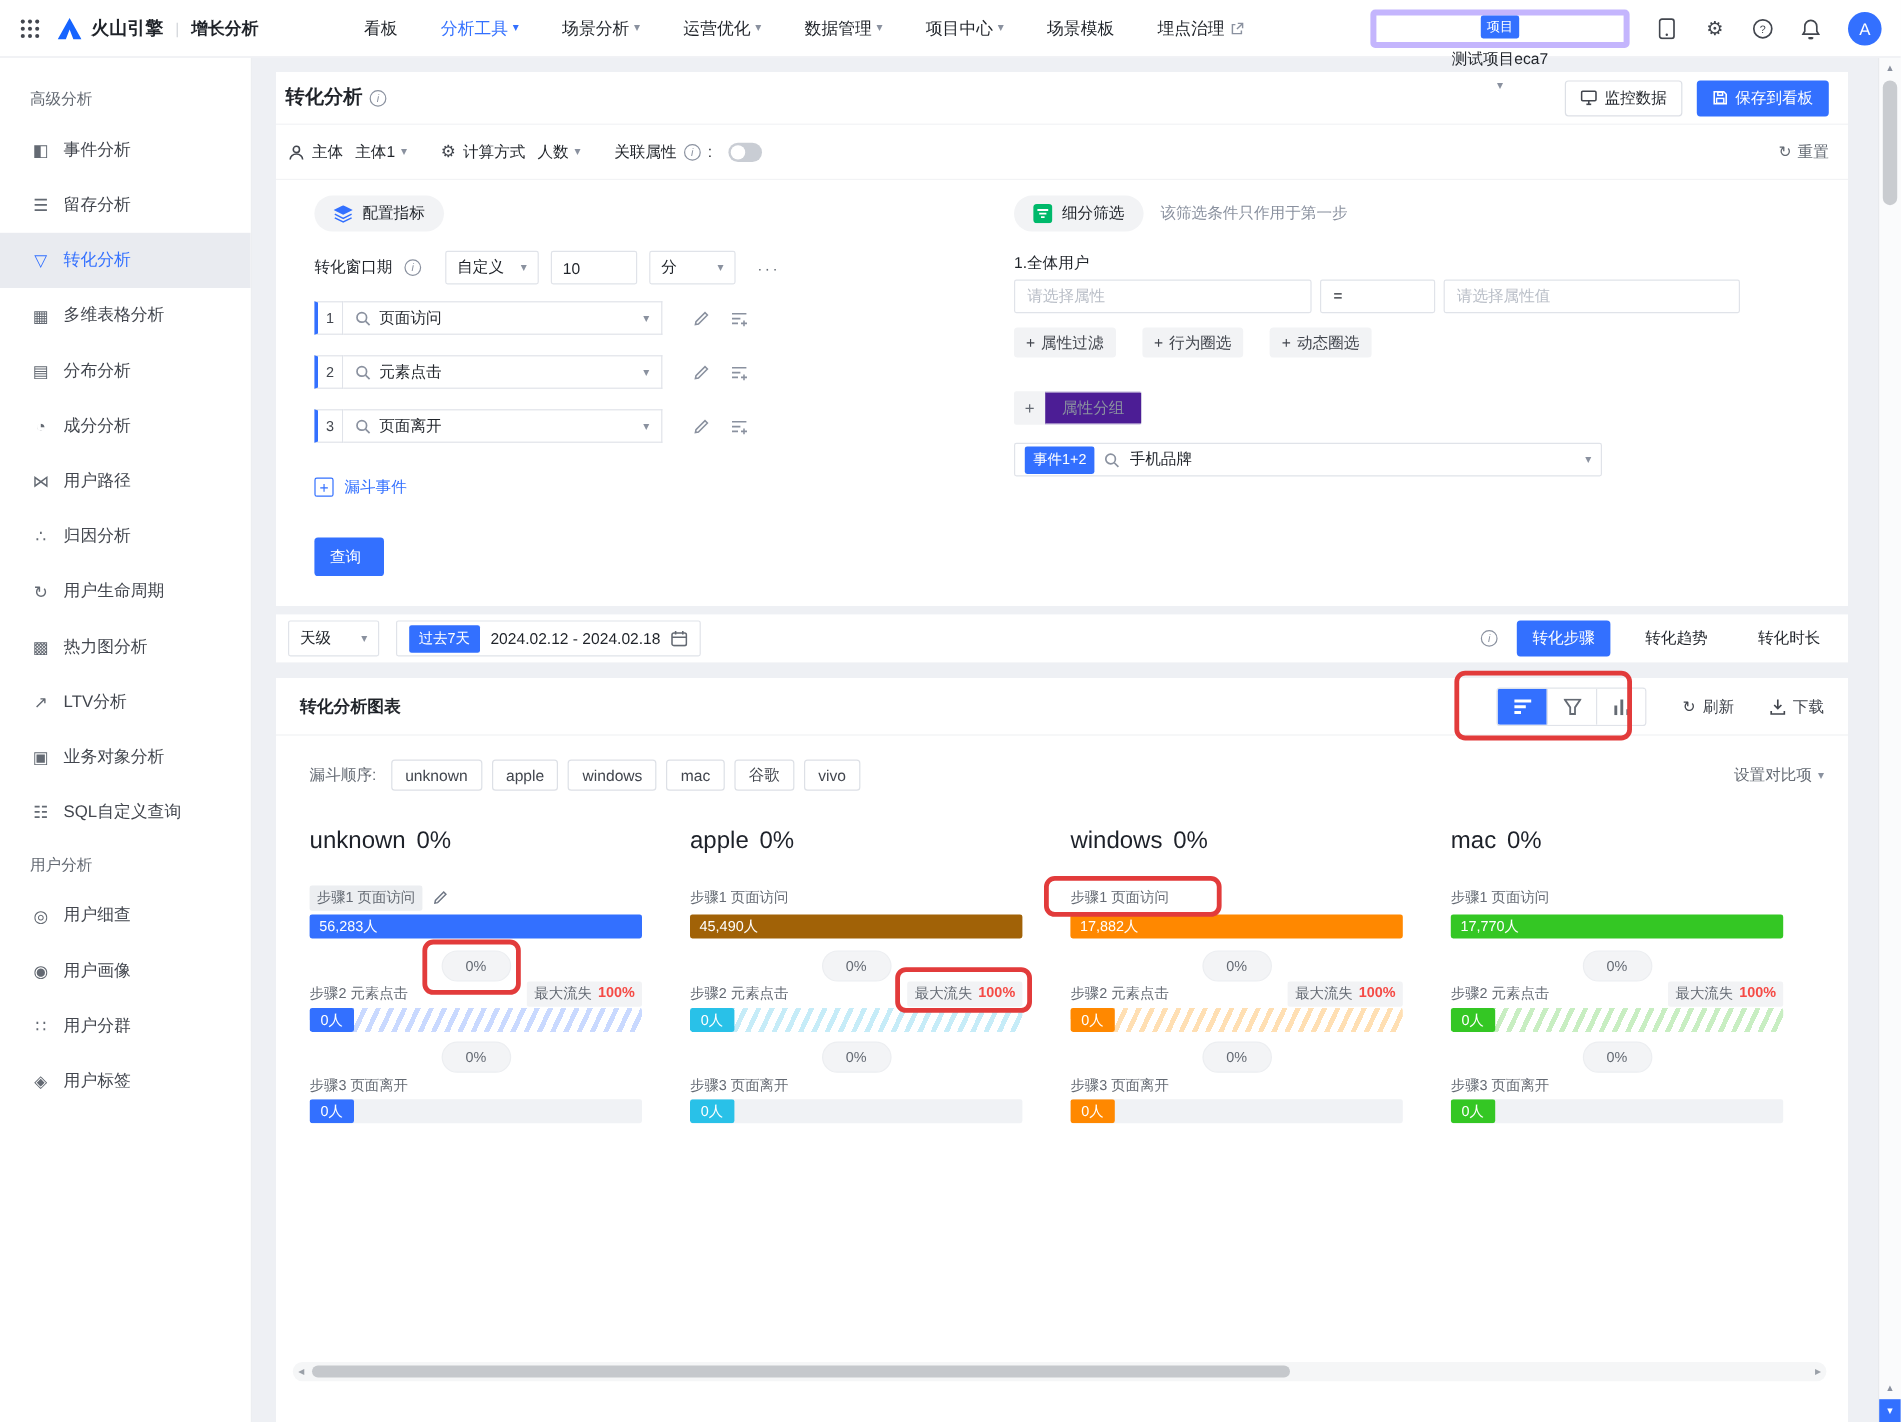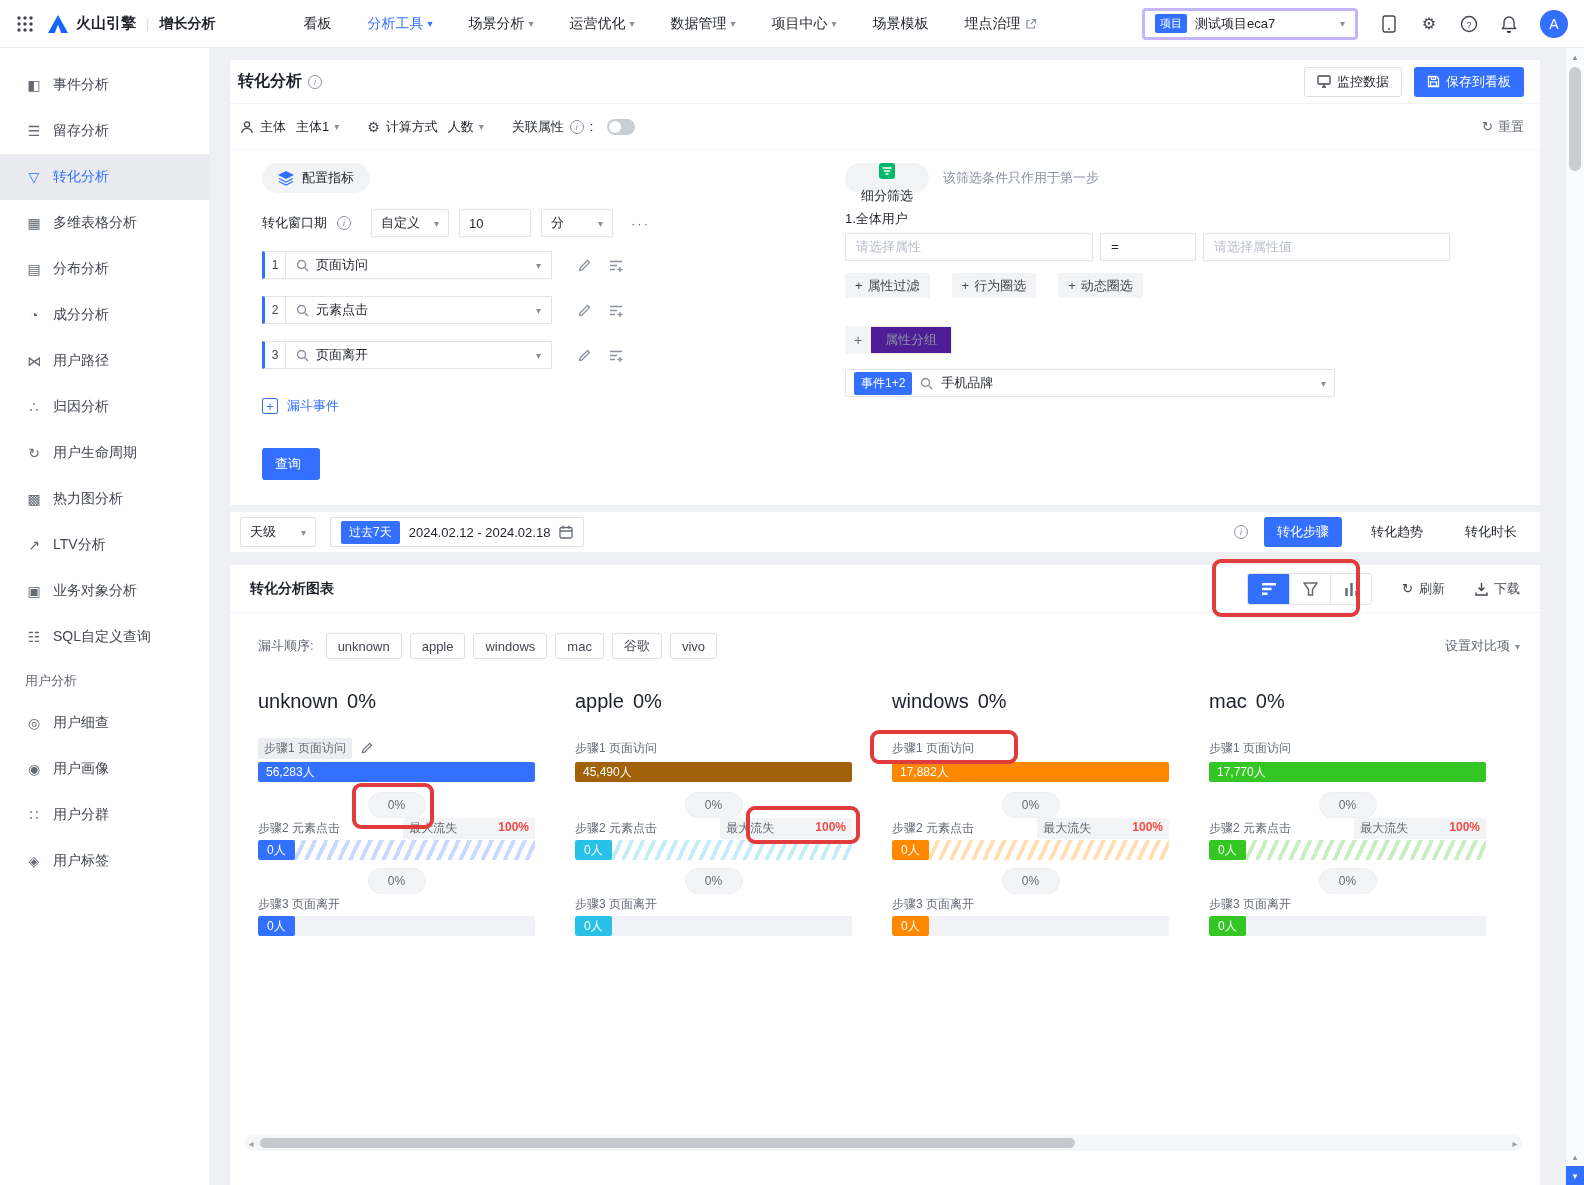--- a/index.html
+++ b/index.html
@@ -16,22 +16,22 @@
   .brand { display:flex; align-items:center; gap:8px; margin-right:40px; }
   .brand-name { font-size:15px; font-weight:bold; }
   .brand-sep { color:#d4d7dc; margin:0 2px; }
   .brand-sub { font-size:14px; font-weight:bold; }
   .nav-items { display:flex; align-items:center; gap:36px; margin-left:48px; }
   .nav-item { display:flex; align-items:center; gap:4px; font-size:14px; color:#1f2329; cursor:pointer; white-space:nowrap; }
   .nav-item .caret { font-size:10px; color:#8a919f; }
   .nav-item.active { color:#3370ff; }
   .nav-item.active .caret { color:#3370ff; }
   .tn-right { margin-left:auto; display:flex; align-items:center; gap:22px; }
-  .project-select { display:flex; align-items:center; gap:8px; border:3px solid #c4b5fd; border-radius:4px;
-    height:32px; padding:0 10px; width:216px; cursor:pointer; }
+  .project-select { display:flex; align-items:center; gap:8px; border:5px solid #c4b5fd; border-radius:4px;
+    height:32px; padding:0 10px; width:216px; cursor:pointer;flex-direction:column; }
   .project-tag { background:#3370ff; color:#fff; font-size:11px; border-radius:2px; padding:2px 5px; }
   .project-name { font-size:13px; flex:1; }
   .tn-icon { width:18px; height:18px; display:flex; align-items:center; justify-content:center;
     color:#42464e; font-size:16px; cursor:pointer; }
   .avatar { width:28px; height:28px; border-radius:50%; background:#3370ff; color:#fff; display:flex;
     align-items:center; justify-content:center; font-size:14px; cursor:pointer; }
   
   .sidebar { position:absolute; left:0; top:48px; bottom:0; width:210px; background:#fff;
     border-right:1px solid #eceef1; padding-top:14px; overflow:hidden; }
   .sb-title { font-size:13px; color:#646a73; padding:12px 0 10px 25px; }
@@ -135,21 +135,21 @@
     align-items:center; padding:0 11px; font-size:13px; color:#42464e; cursor:pointer; }
   .compare { margin-left:auto; display:flex; align-items:center; gap:5px; color:#646a73; cursor:pointer; }
   .funnel-wrap { display:flex; gap:40px; padding-left:28px; margin-top:29px; }
   .funnel-col { width:277px; flex:none; }
   .f-title { height:30px; display:flex; align-items:baseline; gap:9px; font-size:20px; color:#1d2129; }
   .f-title .nm { font-weight:500; }
   .f-steplabel { margin-top:18px; height:20px; display:flex; align-items:center; font-size:12px; color:#646a73; }
   .f-steplabel.mt0 { margin-top:0; }
   .step-chip { background:#eceef1; border-radius:2px; padding:2px 6px; display:inline-flex; align-items:center; }
   .loss-chip { margin-left:auto; background:#f2f3f5; border-radius:2px; padding:2px 6px; display:inline-flex; gap:5px; }
-  .loss-chip .pct { color:#f54a45; font-weight:bold;margin-left:36px; }
+  .loss-chip .pct { color:#f54a45; font-weight:bold; }
   .f-bar { margin-top:4px; height:20px; border-radius:2px; display:flex; align-items:center; overflow:hidden; }
   .f-bar.second { margin-top:2px; }
   .f-bar .val { color:#fff; font-size:12px; padding-left:8px; }
   .pcount { height:20px; line-height:20px; padding:0 9px; color:#fff; font-size:12px; border-radius:2px; flex:none; }
   .f-bubblerow { margin-top:10px; height:26px; display:flex; justify-content:center; }
   .f-bubblerow.b2 { margin-top:8px; }
   .bubble { width:58px; height:26px; background:#f3f4f6; border:1px solid #eceef1; border-radius:13px;
     display:flex; align-items:center; justify-content:center; font-size:12px; color:#646a73; }
   .c0 .solid { background:#3370ff; } .c0 .pcount { background:#3370ff; }
   .c0 .striped { background:repeating-linear-gradient(115deg,#c9d9ff 0,#c9d9ff 4px,#fff 4px,#fff 10px); }
@@ -270,20 +270,21 @@
       <svg width="16" height="18" viewBox="0 0 16 18">
           <path fill="none" stroke="#42464e" stroke-width="1.4" d="M8 2 a5 5 0 0 1 5 5 v4 l1.5 2.5 H1.5 L3 11 V7 a5 5 0 0 1 5-5 Z"></path>
           <path stroke="#42464e" stroke-width="1.4" d="M6.5 16 a1.5 1.5 0 0 0 3 0"></path>
         </svg>
     </div>
     <div class="avatar">A</div>
   </div>
 </div>
 
 <div class="sidebar">
+  <div class="sb-title">高级分析</div>
   <div class="sb-item">
     <span class="sb-ic">◧</span>
     <span>事件分析</span>
   </div>
   <div class="sb-item">
     <span class="sb-ic">☰</span>
     <span>留存分析</span>
   </div>
   <div class="sb-item active">
     <span class="sb-ic">▽</span>
@@ -521,21 +522,21 @@
       <span class="plus-box">+</span>
       <span class="txt">漏斗事件</span>
     </div>
 
     <button class="btn-primary query-btn" style="">
       <span>查询</span>
     </button>
 
     <div class="fpanel">
       <div class="fp-head">
-        <span class="chip-round" style="height:30px;flex-direction:column;">
+        <span class="chip-round" style="height:30px;">
           <span>
             <svg width="16" height="16" viewBox="0 0 16 16">
                 <rect width="16" height="16" rx="3" fill="#00b96b"></rect>
                 <path stroke="#fff" stroke-width="1.5" d="M3.5 5 h9 M5 8 h6 M6.5 11 h3"></path>
               </svg>
           </span>
           <span>细分筛选</span>
         </span>
         <span class="fp-hint">该筛选条件只作用于第一步</span>
       </div>

